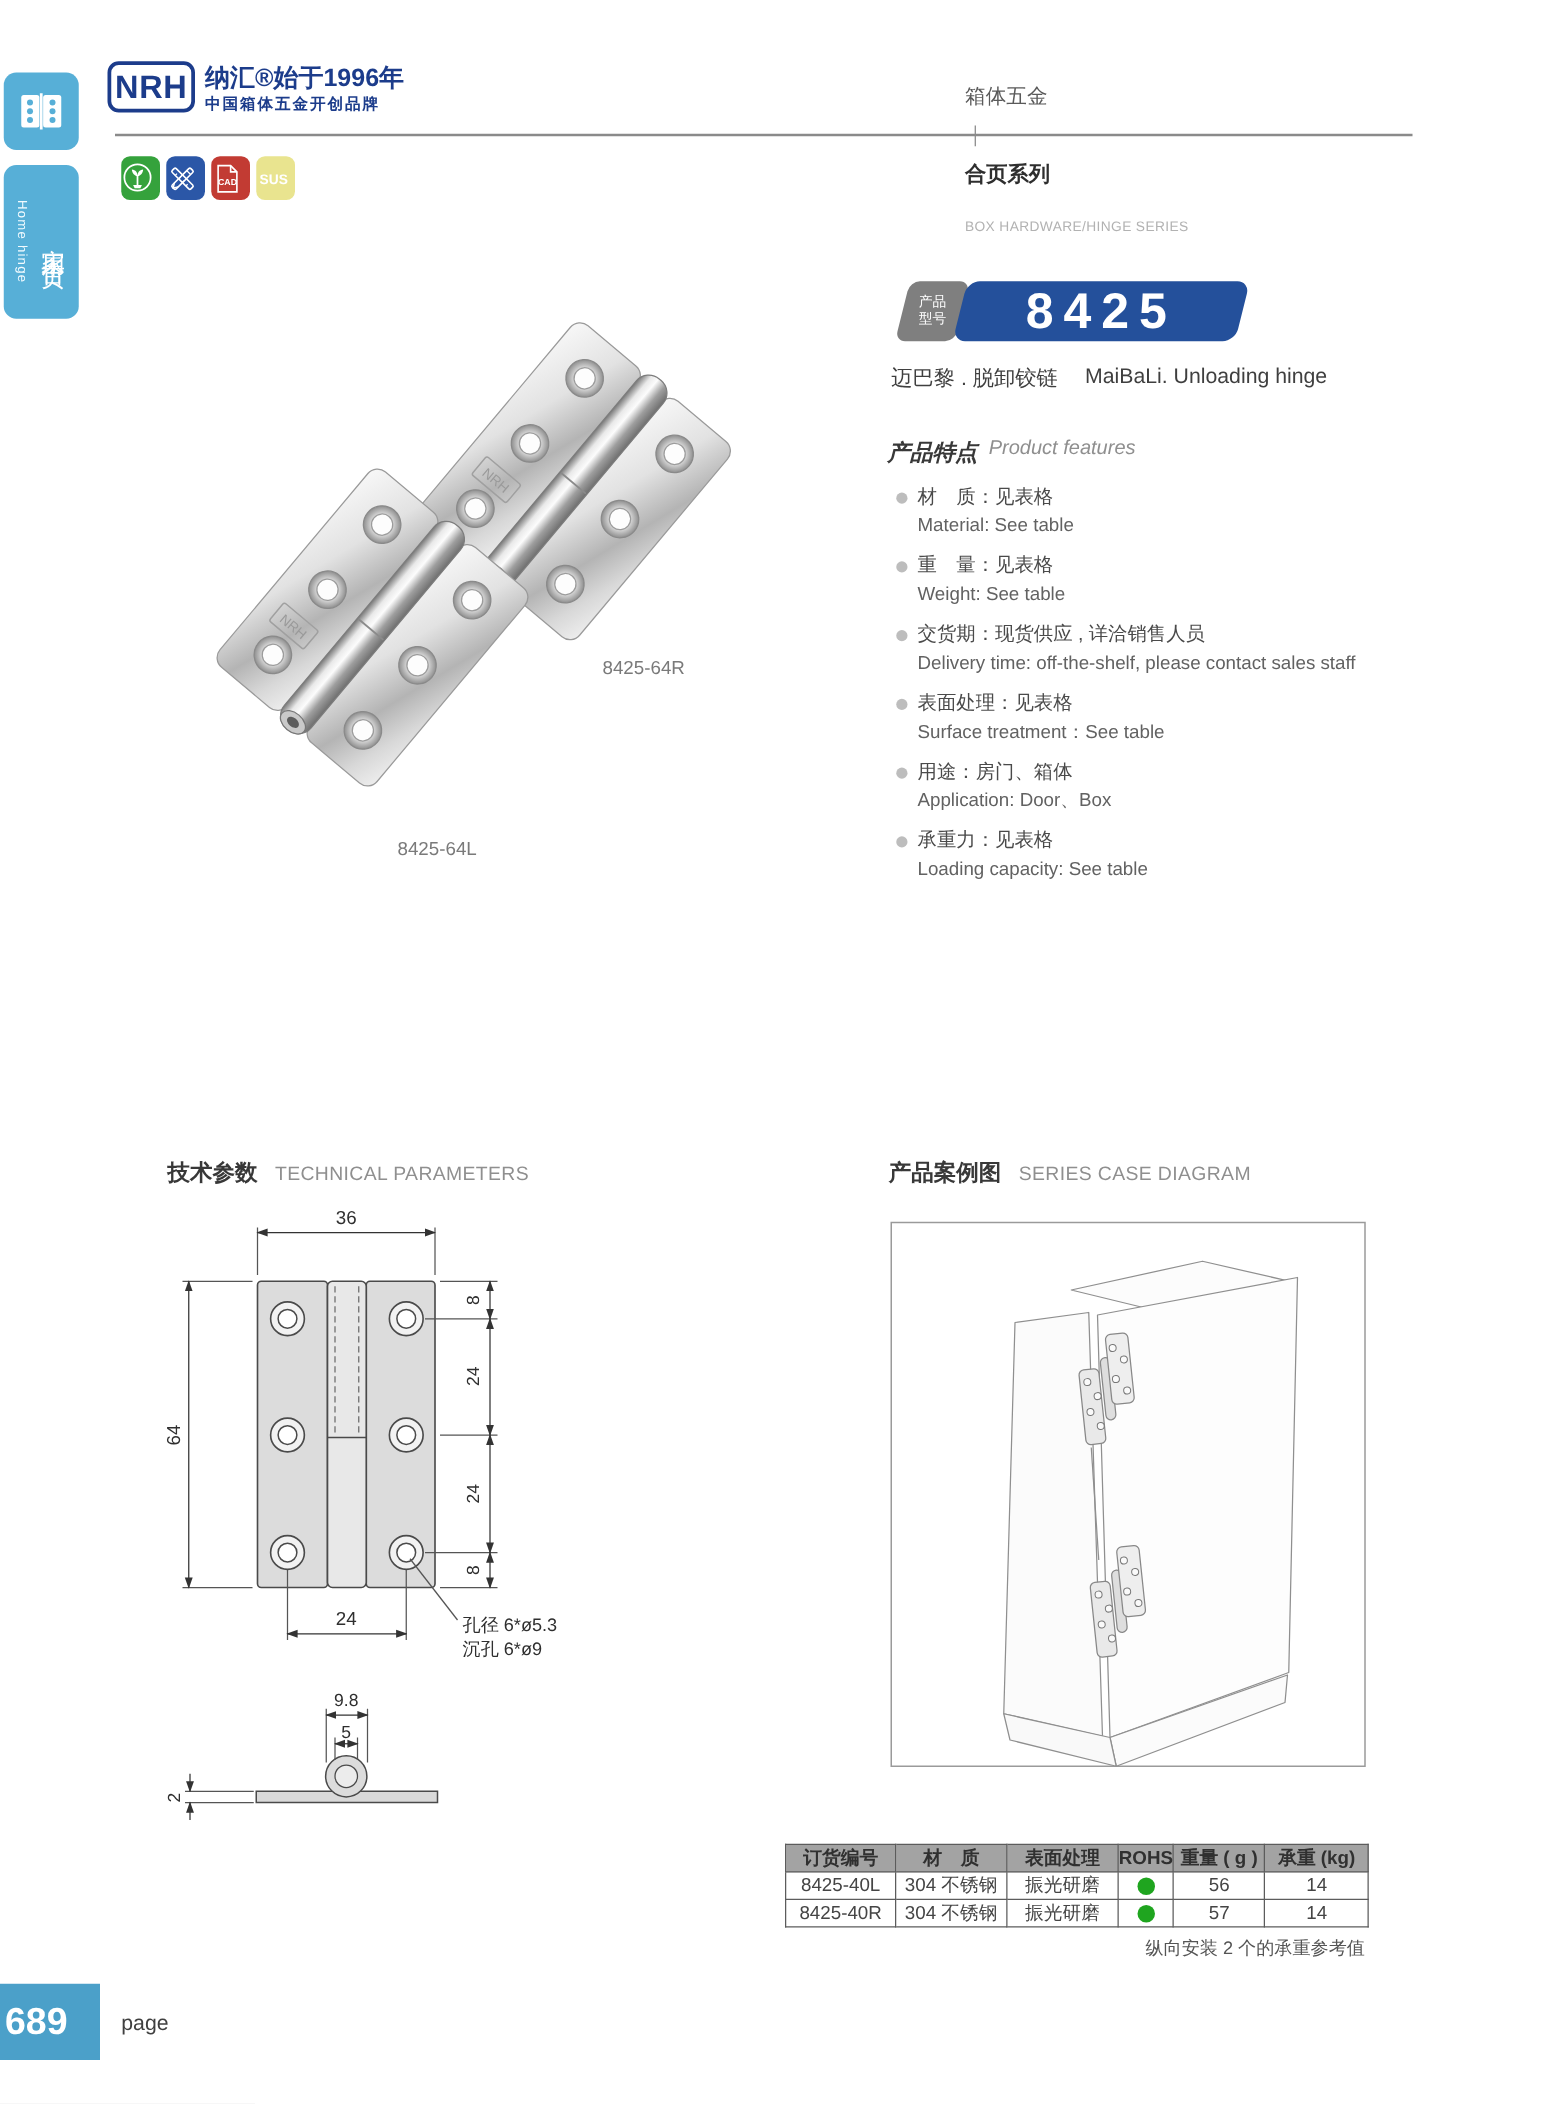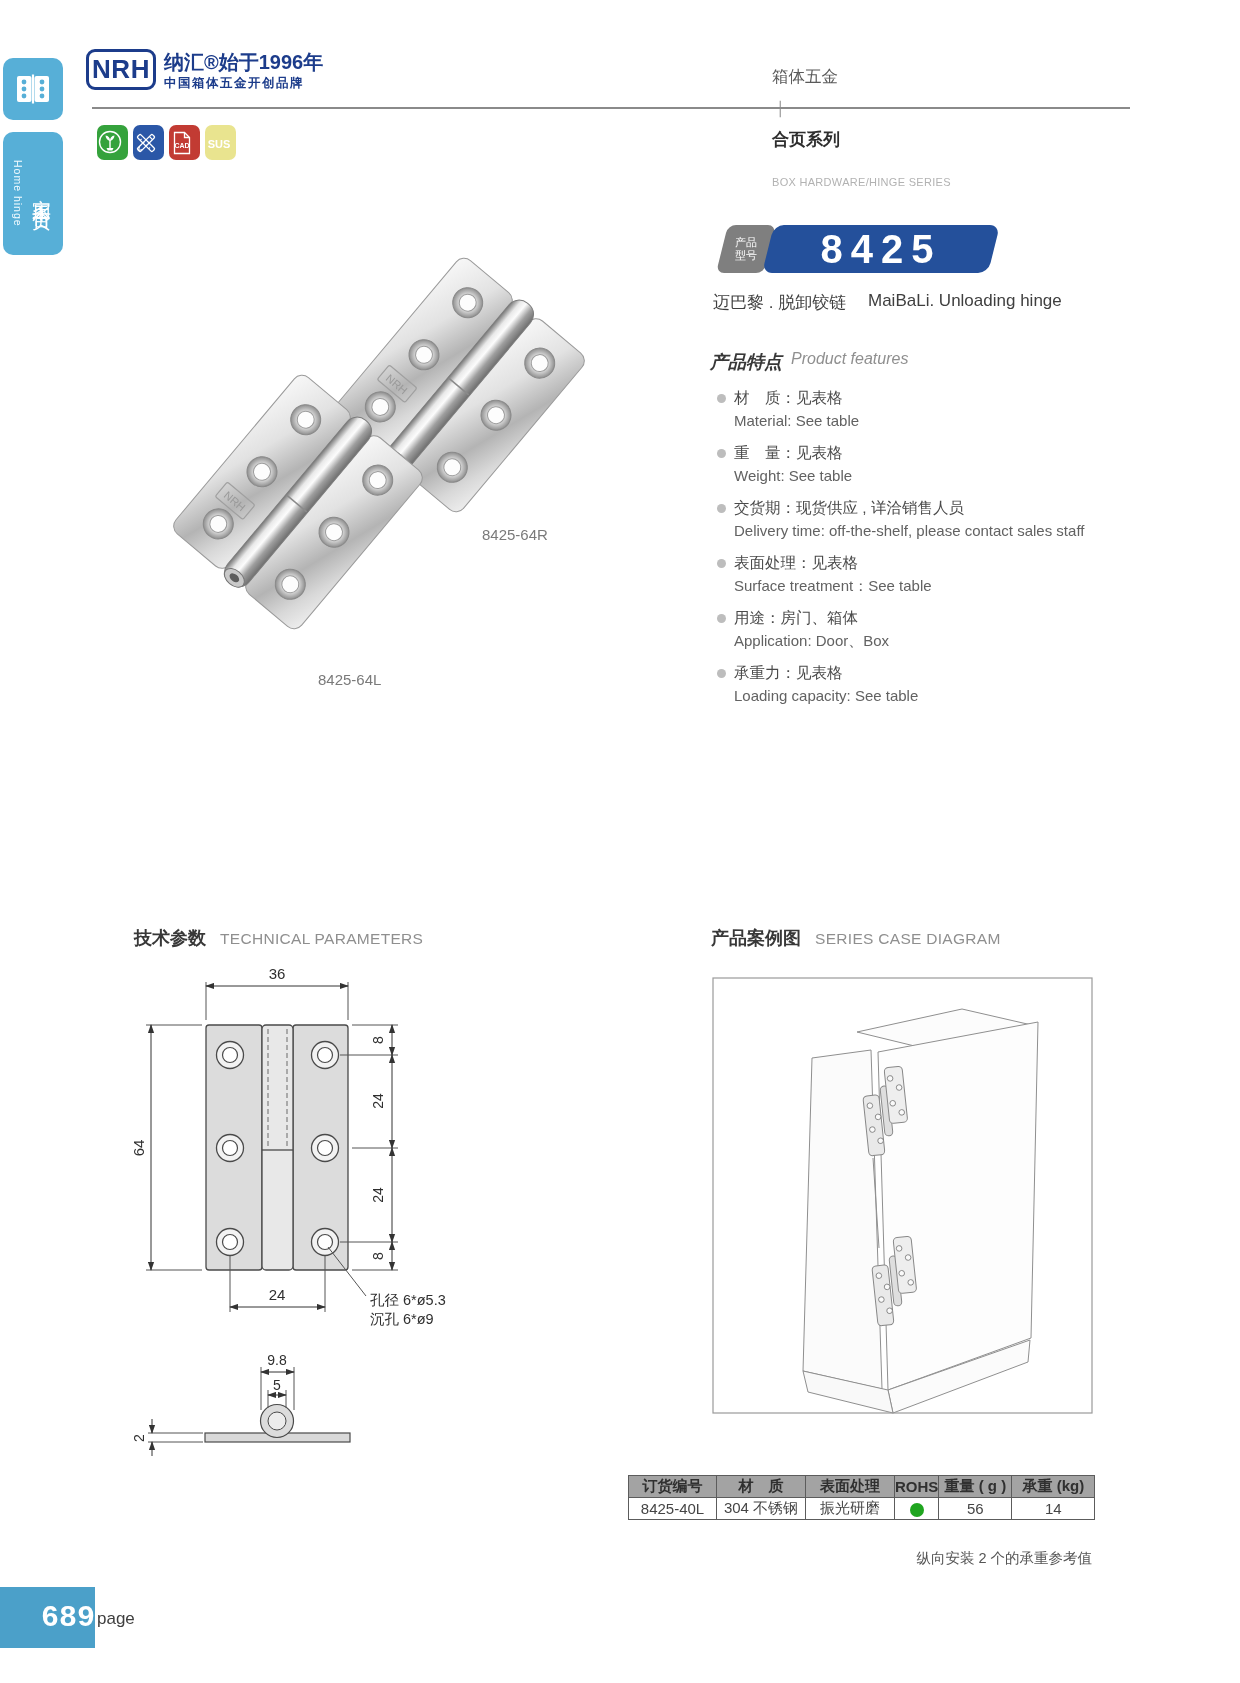--- a/index.html
+++ b/index.html
@@ -24,22 +24,22 @@
   .cert { top:125px; width:31px; height:35px; border-radius:7px; display:flex; align-items:center; justify-content:flex-start; }
 
   
   .side-box { left:3px; width:60px; background:#57afd7; border-radius:10px; }
   .side-box1 { top:58px; height:62px; display:flex; align-items:center; justify-content:center; }
   .side-box2 { top:132px; height:123px; display:flex; align-items:center; justify-content:center; gap:5px; }
   .cat-zh { writing-mode:vertical-rl; font-size:19px; color:#ffffff; letter-spacing:5px; }
   .cat-en { writing-mode:vertical-rl; text-orientation:mixed; font-size:10.5px; color:#f2fbff; letter-spacing:1px; }
 
   
-  .page-num-box { left:0; top:1587px; width:95px; height:61px; background:#4ba0c9;
-                  display:flex; align-items:center; justify-content:flex-end; padding-right:0;font-family:Liberation Mono, monospace; }
+  .page-num-box { left:0; top:1587px; width:80px; height:61px; background:#4ba0c9;
+                  display:flex; align-items:center; justify-content:flex-end; padding-right:26px; }
   .page-num { font-size:30px; font-weight:bold; color:#ffffff; }
   .page-word { left:97px; top:1609px; font-size:17px; color:#3f3f3f; }
 
   
   .badge-gray-bg { left:722px; top:225px; width:48px; height:48px; background:#7f7f7f; border-radius:8px; transform:skewX(-14deg); }
   .badge-gray-tx { left:722px; top:225px; width:48px; height:48px; display:flex; flex-direction:column;
                    align-items:center; justify-content:center; color:#fff; font-size:11px; line-height:13px; }
   .badge-blue-bg { left:768px; top:225px; width:226px; height:48px; background:#24509b; border-radius:10px; transform:skewX(-14deg); }
   .badge-blue-tx { left:768px; top:225px; width:226px; height:48px; display:flex; align-items:center; justify-content:center;
                    color:#fff; font-size:40px; font-weight:bold; letter-spacing:8px; }
@@ -399,17 +399,25 @@
     </thead>
     <tbody>
       <tr>
         <td>8425-40L</td>
         <td>304 不锈钢</td>
         <td>振光研磨</td>
         <td><span class="rohs-dot"></span></td>
         <td>56</td>
         <td>14</td>
       </tr>
+      <tr>
+        <td>8425-40R</td>
+        <td>304 不锈钢</td>
+        <td>振光研磨</td>
+        <td><span class="rohs-dot"></span></td>
+        <td>57</td>
+        <td>14</td>
+      </tr>
     </tbody>
   </table>
   <div class="abs footnote">纵向安装 2 个的承重参考值</div>
 
 </div>
 
 </body></html>

